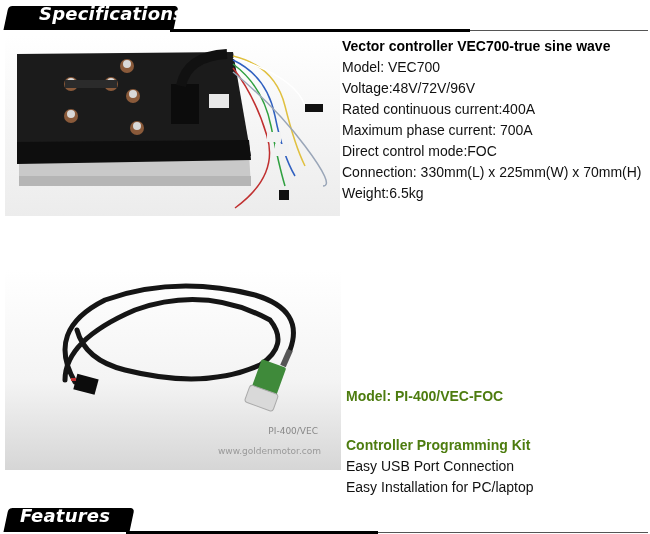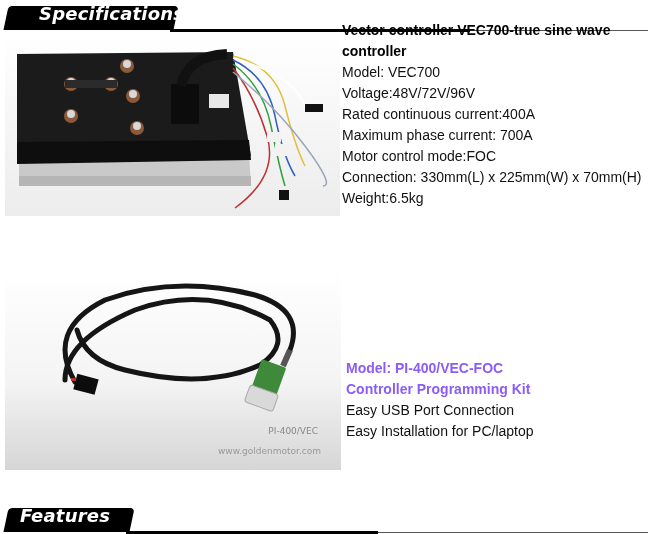--- a/index.html
+++ b/index.html
@@ -20,24 +20,24 @@
     }
     .section-header .line-dark {
       position: absolute; top: 27px; height: 3px; background: #000;
     }
     .section-header .line-grey {
       position: absolute; top: 28px; height: 1px; background: #555;
     }
 
     .photo { position: absolute; overflow: hidden; }
 
-    .spec-text { position: absolute; left: 342px; top: 20px; font-size: 14px; line-height: 21px; color: #111; }
+    .spec-text { position: absolute; left: 342px; top: 36px; font-size: 14px; line-height: 21px; color: #111; }
     .spec-text .title { font-weight: bold; color: #000; }
     .kit-text { position: absolute; left: 346px; top: 358px; font-size: 14px; line-height: 21px; color: #111; }
-    .kit-text .title { font-weight: bold; color: #8b5cf6; }
+    .kit-text .title { font-weight: bold; color: #4d7c0f; margin-top: 28px; }
   </style>
 </head>
 <body>
 
 <div class="section-header" style="top:2px;">
   <div class="tab" style="width:170px;"></div>
   <span class="tab-label" style="left:20px;margin-left:19px;">Specifications</span>
   <div class="line-dark" style="left:170px; width:300px;"></div>
   <div class="line-grey" style="left:470px; width:178px;"></div>
 </div>
@@ -91,26 +91,25 @@
     </g>
     <rect x="300" y="68" width="18" height="8" fill="#111"></rect>
     <rect x="262" y="96" width="14" height="10" fill="#f2f2f2"></rect>
     <rect x="270" y="108" width="14" height="12" fill="#f2f2f2"></rect>
     <rect x="274" y="154" width="10" height="10" fill="#111"></rect>
   </svg>
 </div>
 
 <div class="spec-text">
   <div class="title">Vector controller VEC700-true sine wave</div>
-  <div class="title">controller</div>
   <div>Model: VEC700</div>
   <div>Voltage:48V/72V/96V</div>
   <div>Rated continuous current:400A</div>
   <div>Maximum phase current: 700A</div>
-  <div>Motor control mode:FOC</div>
+  <div>Direct control mode:FOC</div>
   <div>Connection: 330mm(L) x 225mm(W) x 70mm(H)</div>
   <div>Weight:6.5kg</div>
 </div>
 
 <div class="photo" style="left:5px; top:270px; width:336px; height:200px;">
   <svg width="336" height="200" viewBox="0 0 336 200">
     <defs>
       <linearGradient id="bg2" x1="0" y1="0" x2="0" y2="1">
         <stop offset="0" stop-color="#ffffff"></stop>
         <stop offset="0.55" stop-color="#f4f4f4"></stop>

